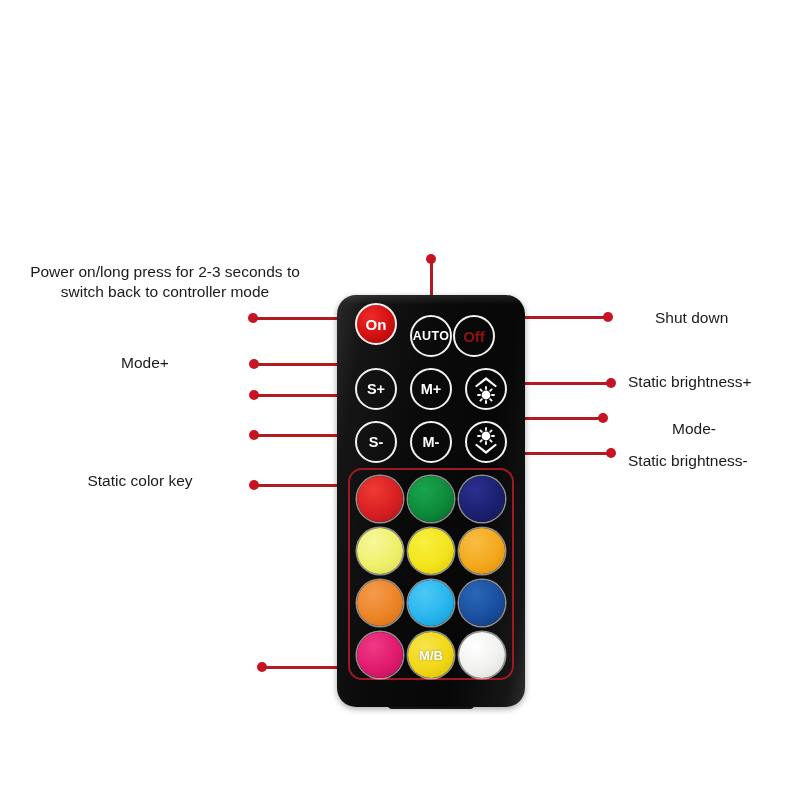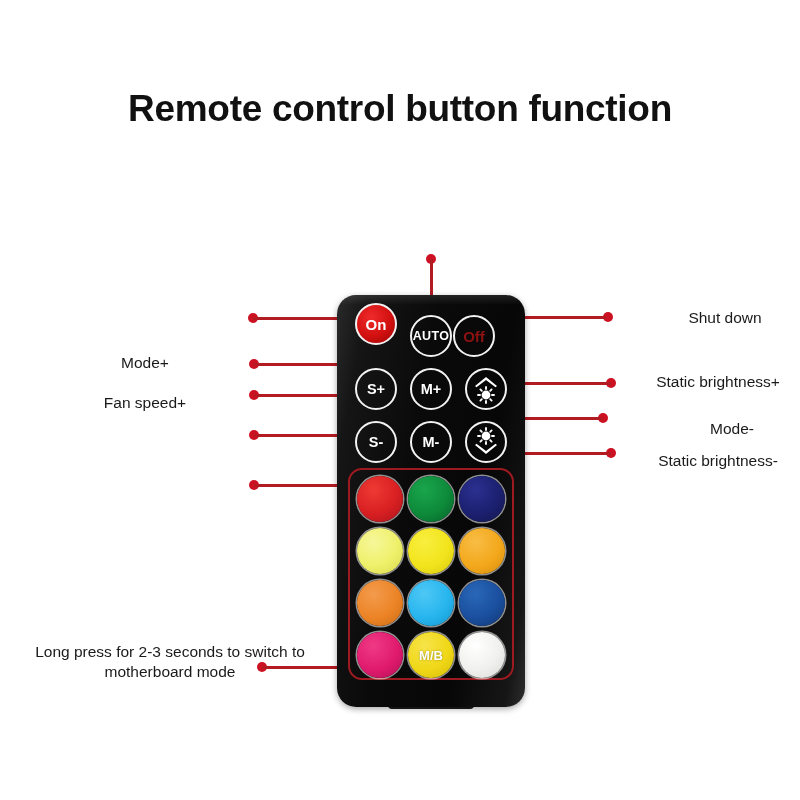--- a/index.html
+++ b/index.html
@@ -24,21 +24,21 @@
 
   
   .lbl{
     position:absolute;
     font-size:15.5px;
     color:#1a1a1a;
     line-height:20px;
     white-space:pre-line;
     text-align:center;
   }
-  .lbl.right{text-align:center;}
+  .lbl.right{text-align:left;}
   .lbl.left{text-align:center;}
 
   
   .ln{position:absolute;background:#b31b22;}
   .ln.h{height:2.6px;}
   .ln.v{width:2.6px;}
   .dot{
     position:absolute;
     width:10px;height:10px;border-radius:50%;
     background:#cc1122;
@@ -114,21 +114,20 @@
     font-size:13px;font-weight:bold;
     font-family:"Liberation Sans", sans-serif;
   }
   .cbtn .cap{color:#ffffff;text-shadow:0 0 2px rgba(0,0,0,.4);}
 </style>
 </head>
 <body>
 
 <div id="stage">
 
-  <div class="title">Remote control button function</div>
 
   <div class="dot" style="left:426px;top:254px;"></div>
   <div class="ln v" style="left:430px;top:259px;height:78px;"></div>
 
   <div class="dot" style="left:248px;top:313px;"></div>
   <div class="ln h" style="left:253px;top:317px;width:128px;"></div>
   <div class="ln v" style="left:378px;top:317px;height:22px;"></div>
 
   <div class="dot" style="left:603px;top:312px;"></div>
   <div class="ln h" style="left:490px;top:316px;width:116px;"></div>
@@ -155,37 +154,37 @@
   <div class="ln v" style="left:428px;top:398px;height:20px;"></div>
 
   <div class="dot" style="left:606px;top:448px;"></div>
   <div class="ln h" style="left:503px;top:452px;width:108px;"></div>
 
   <div class="dot" style="left:257px;top:662px;"></div>
   <div class="ln h" style="left:262px;top:666px;width:166px;"></div>
   <div class="ln v" style="left:426px;top:650px;height:18px;"></div>
 
 
+  <div class="lbl" style="left:0px;top:262px;width:330px;">Power on/long press for 2-3 seconds to
+switch back to controller mode</div>
 
   <div class="lbl right" style="left:655px;top:308px;width:140px;">Shut down</div>
 
   <div class="lbl left" style="left:60px;top:353px;width:170px;">Mode+</div>
 
-  <div class="lbl left" style="left:60px;top:393px;width:170px;">Fan speed+</div>
-
-
+
+
+  <div class="lbl left" style="left:50px;top:471px;width:180px;">Static color key</div>
 
   <div class="lbl right" style="left:628px;top:372px;width:180px;">Static brightness+</div>
 
   <div class="lbl right" style="left:672px;top:419px;width:120px;">Mode-</div>
 
   <div class="lbl right" style="left:628px;top:451px;width:180px;">Static brightness-</div>
 
-  <div class="lbl" style="left:5px;top:642px;width:330px;">Long press for 2-3 seconds to switch to
-motherboard mode</div>
 
   <div class="remote-foot"></div>
   <div class="remote">
     <div class="btn-grid">
 
       <div class="fbtn on" style="left:18px;top:8px;">
         <span>On</span>
       </div>
       <div class="fbtn auto" style="left:73px;top:20px;">
         <span>AUTO</span>

